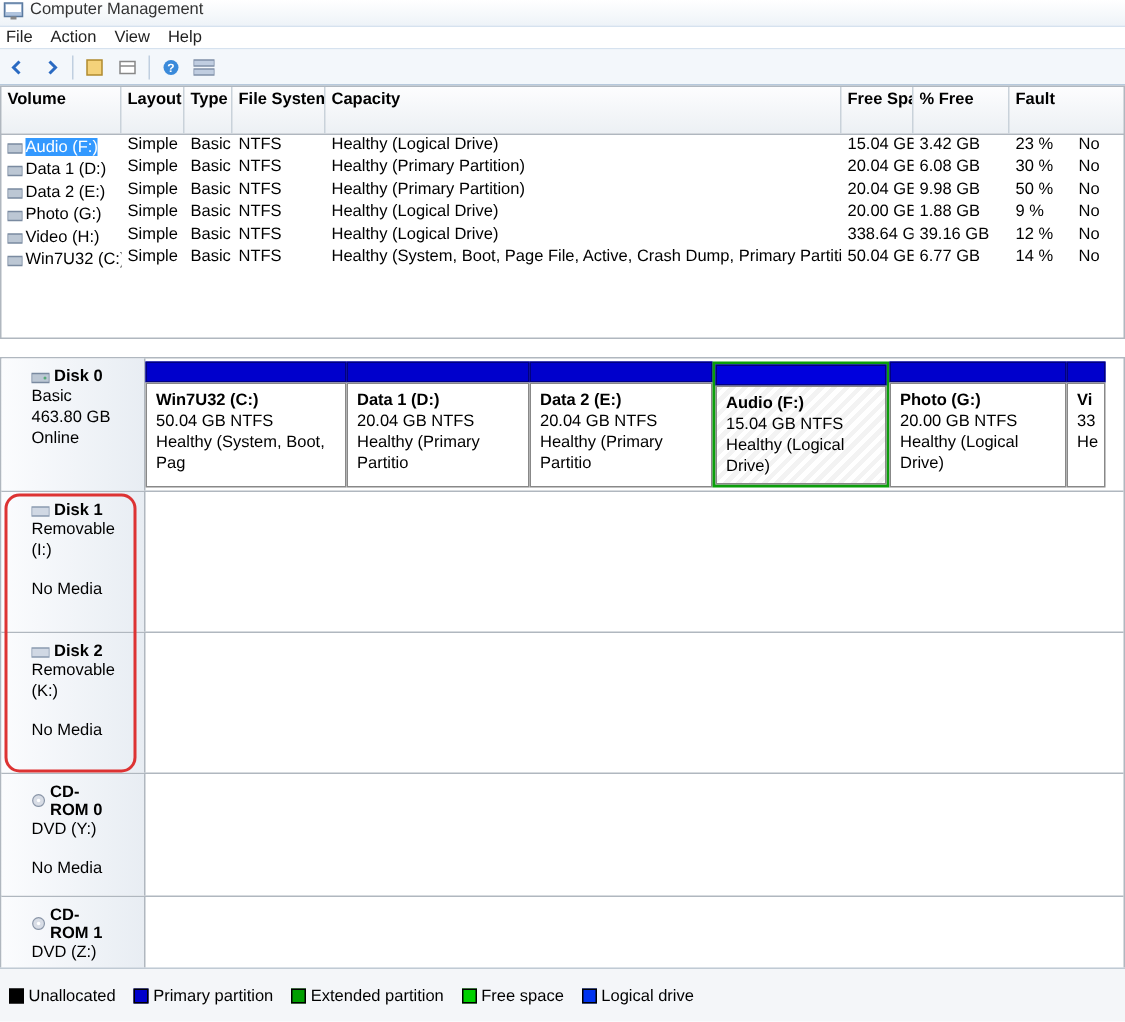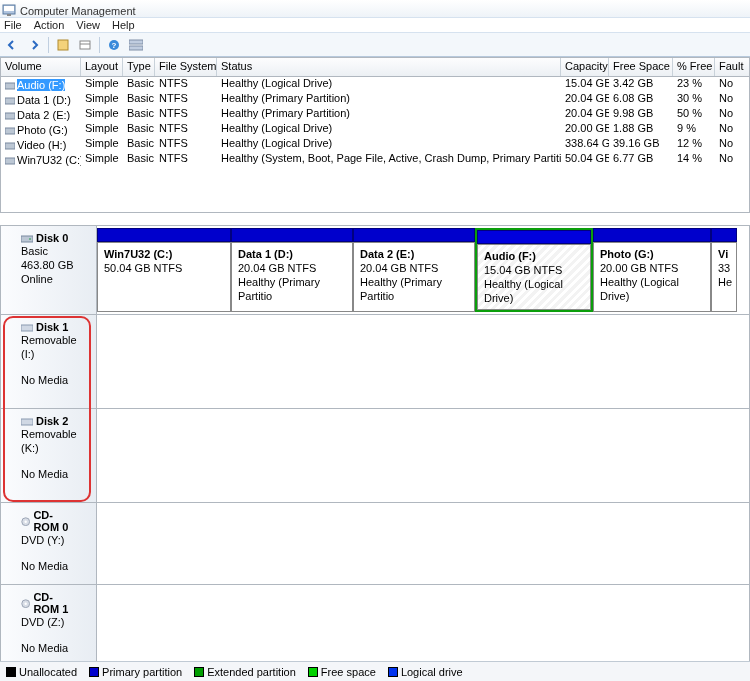--- a/index.html
+++ b/index.html
@@ -1,29 +1,29 @@
 <!DOCTYPE html>
 <html><head>
 <meta charset="utf-8">
 <style>
 * { box-sizing: border-box; margin: 0; padding: 0; }
 body { font-family: "Segoe UI", Tahoma, sans-serif; font-size: 11px; background: #fff; color: #000; width: 750px; height: 681px; overflow: hidden; }
 
-.title-bar { height: 18px; background: linear-gradient(#fff, #eef3f8); border-bottom: 1px solid #d6e2ef; display: flex; align-items: flex-end; padding-left: 2px; }
+.title-bar { height: 18px; background: linear-gradient(#fff, #eef3f8); border-bottom: 1px solid #d6e2ef; display: flex; align-items: flex-start; padding-left: 2px; }
 .title-bar .app-icon { width: 14px; height: 14px; margin-right: 4px; }
 .title-bar .title-text { font-size: 11px; color: #333; }
 
 .menu-bar { height: 15px; border-bottom: 1px solid #d6e2ef; display: flex; align-items: center; padding-left: 4px; gap: 12px; }
 .menu-bar span { font-size: 11px; color: #222; cursor: default; }
 
 .toolbar { height: 24px; border-bottom: 1px solid #b7c9dc; display: flex; align-items: center; padding-left: 2px; gap: 2px; background: #f3f7fb; }
 .tb-btn { width: 20px; height: 18px; display: flex; align-items: center; justify-content: center; border: 1px solid transparent; }
 .tb-sep { width: 1px; height: 16px; background: #c0cfe0; margin: 0 2px; }
 
-.volume-header { display: grid; grid-template-columns: 80px 42px 32px 62px 344px 48px 64px 42px 30px; height: 20px; background: linear-gradient(#fdfdfe, #ecf0f4); border: 1px solid #b0b7bf; }
+.volume-header { display: grid; grid-template-columns: 80px 42px 32px 62px 344px 48px 64px 42px 30px; height: 33px; background: linear-gradient(#fdfdfe, #ecf0f4); border: 1px solid #b0b7bf; font-weight: bold; }
 .volume-header > div { border-right: 1px solid #c9d2da; padding: 2px 4px; font-size: 11px; overflow: hidden; white-space: nowrap; }
 .volume-header > div:last-child { border-right: none; }
 
 .volume-body { border-left: 1px solid #b0b7bf; border-right: 1px solid #b0b7bf; border-bottom: 1px solid #b0b7bf; height: 136px; }
 .volume-row { display: grid; grid-template-columns: 80px 42px 32px 62px 344px 48px 64px 42px 30px; height: 15px; }
 .volume-row > div { padding: 0 4px; font-size: 11px; white-space: nowrap; overflow: hidden; }
 .volume-row .vol-name { display: flex; align-items: center; gap: 2px; }
 .vol-icon { width: 10px; height: 10px; flex-shrink: 0; }
 .volume-row .num { text-align: left; }
 .vol-name.selected span.lbl { background: #3399ff; color: #fff; }
@@ -36,21 +36,21 @@
 
 .disk-parts { display: flex; flex: 1; padding: 2px 0 2px 0; gap: 0; position: relative; }
 .part-col { display: flex; flex-direction: column; flex-shrink: 0; }
 .part-top { height: 14px; background: #0000cc; border: 1px solid #000080; }
 .part-box { border: 1px solid #888; flex: 1; padding: 4px 6px; font-size: 11px; line-height: 14px; background: #fff; }
 .part-box .pname { font-weight: bold; }
 .part-selected-outer { border: 2px solid #0b9e0b; }
 .part-selected-outer .part-top { background: #0000dd; }
 .part-selected-box { background: repeating-linear-gradient(135deg, #f3f3f3, #f3f3f3 3px, #fff 3px, #fff 6px); }
 
-.legend { position: absolute; bottom: 0; left: 0; right: 0; height: 20px; background: #f4f6f9; border-top: 1px solid #c0cad4; display: flex; align-items: center; padding-left: 6px; gap: 6px; font-size: 11px; }
+.legend { position: absolute; bottom: 0; left: 0; right: 0; height: 36px; background: #f4f6f9; border-top: 1px solid #c0cad4; display: flex; align-items: center; padding-left: 6px; gap: 6px; font-size: 11px; }
 .legend .sw { display: inline-flex; align-items: center; gap: 3px; margin-right: 6px; }
 .legend .box { width: 10px; height: 10px; border: 1px solid #000; display: inline-block; }
 
 .highlight-red { position: absolute; border: 2px solid #d33; border-radius: 10px; pointer-events: none; }
 
 .drive-icon { display: inline-block; width: 12px; height: 10px; }
 </style>
 </head>
 <body>
 
@@ -108,21 +108,20 @@
         <rect x="0" y="7" width="14" height="4" fill="#c0cde0" stroke="#8090a8"></rect>
       </svg>
     </div>
 </div>
 
 <div class="volume-header">
   <div>Volume</div>
   <div>Layout</div>
   <div>Type</div>
   <div>File System</div>
-  <div>Status</div>
   <div>Capacity</div>
   <div>Free Space</div>
   <div>% Free</div>
   <div>Fault</div>
 </div>
 
 <div class="volume-body" id="vol-body">
     <div class="volume-row">
       <div class="vol-name selected">
         <span class="vol-icon"><svg viewBox="0 0 10 10">
@@ -235,20 +234,21 @@
       <div class="disk-sub">Basic</div>
       <div class="disk-sub">463.80 GB</div>
       <div class="disk-sub">Online</div>
     </div>
     <div class="disk-parts" id="d0-parts">
         <div class="part-col" style="width: 134px;">
           <div class="part-top"></div>
           <div class="part-box">
             <div class="pname">Win7U32  (C:)</div>
             <div>50.04 GB NTFS</div>
+            <div>Healthy (System, Boot, Pag</div>
           </div>
         </div>
         <div class="part-col" style="width: 122px;">
           <div class="part-top"></div>
           <div class="part-box">
             <div class="pname">Data 1  (D:)</div>
             <div>20.04 GB NTFS</div>
             <div>Healthy (Primary Partitio</div>
           </div>
         </div>

